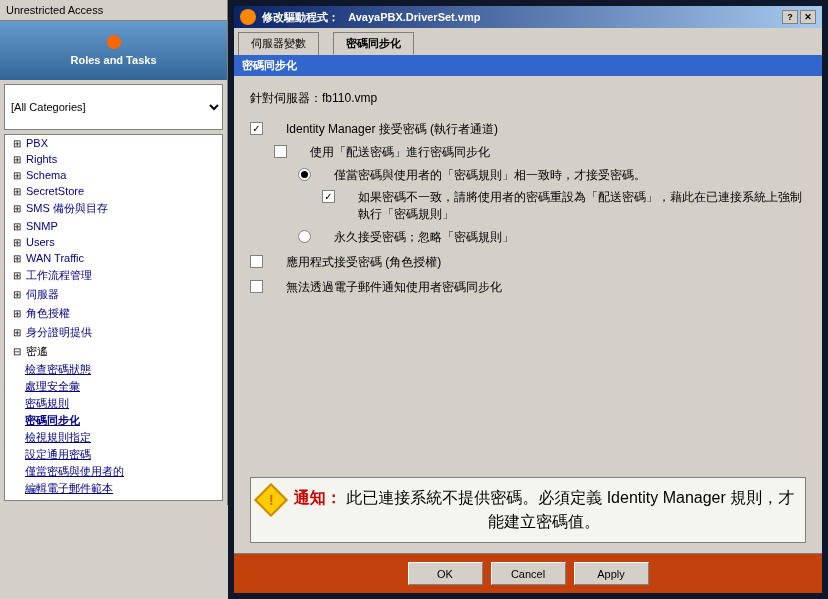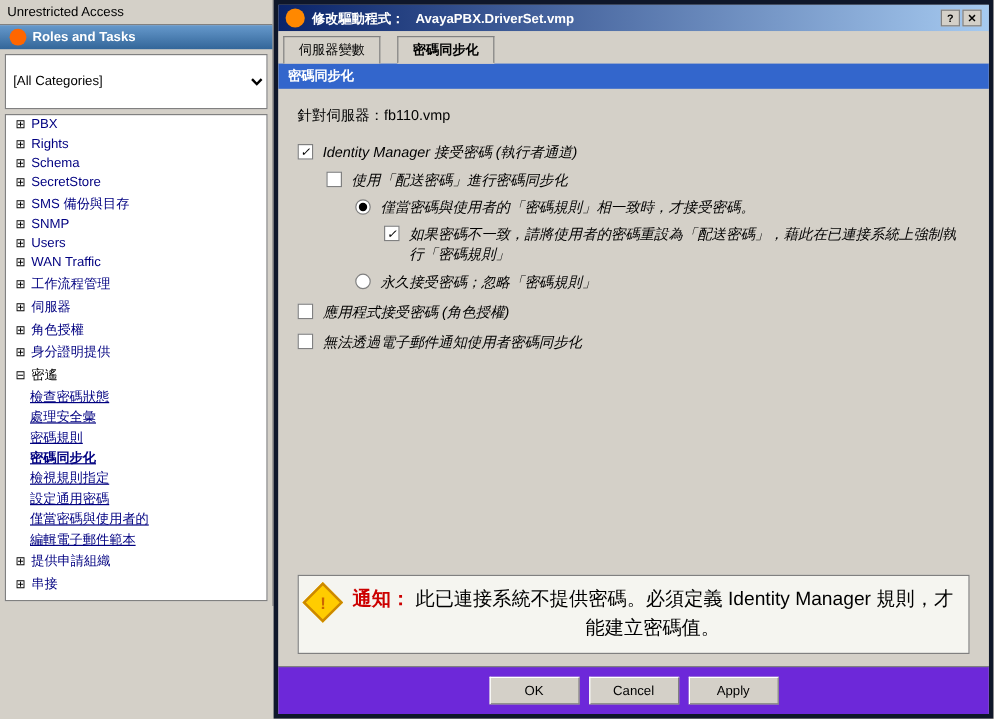--- a/index.html
+++ b/index.html
@@ -28,26 +28,27 @@
       background: #d4d0c8;
       padding: 4px 6px;
       font-size: 11px;
       color: #000;
       border-bottom: 1px solid #808080;
     }
 
     .roles-tasks-header {
       background: linear-gradient(to bottom, #6699cc, #336699);
       color: white;
-      padding: 3px 8px;
+      padding: 14px 8px;
       display: flex;
       align-items: center;
       gap: 5px;
       font-size: 11px;
       font-weight: bold;
+      flex-direction: column;
     }
 
     .roles-tasks-header .icon-circle {
       width: 14px;
       height: 14px;
       background: #ff6600;
       border-radius: 50%;
       display: inline-block;
       flex-shrink: 0;
     }
@@ -127,21 +128,21 @@
       position: relative;
     }
 
     .dialog-window {
       position: absolute;
       top: 0;
       left: 0;
       right: 0;
       bottom: 0;
       background: #d4d0c8;
-      border: 4px solid #0f172a;
+      border: 6px solid #0f172a;
       display: flex;
       flex-direction: column;
     }
 
     .dialog-titlebar {
       background: linear-gradient(to right, #0a246a, #a6caf0);
       color: white;
       padding: 3px 6px;
       display: flex;
       align-items: center;
@@ -231,23 +232,22 @@
     }
 
     .content-area {
       padding: 0 16px;
       flex: 1;
     }
 
     .option-row {
       display: flex;
       align-items: flex-start;
-      gap: 8px;
+      gap: 23px;
       margin-bottom: 6px;
-      font-style: italic;
     }
 
     .option-row.indent1 {
       padding-left: 24px;
     }
 
     .option-row.indent2 {
       padding-left: 48px;
     }
 
@@ -342,21 +342,21 @@
     .notice-text strong {
       color: #cc0000;
     }
 
     .dialog-footer {
       padding: 8px;
       display: flex;
       justify-content: center;
       gap: 8px;
       border-top: 1px solid #808080;
-      background: #6d28d9;
+      background: #c2410c;
     }
 
     .footer-btn {
       width: 75px;
       height: 23px;
       background: #d4d0c8;
       border: 1px solid #808080;
       border-top-color: #ffffff;
       border-left-color: #ffffff;
       cursor: pointer;

